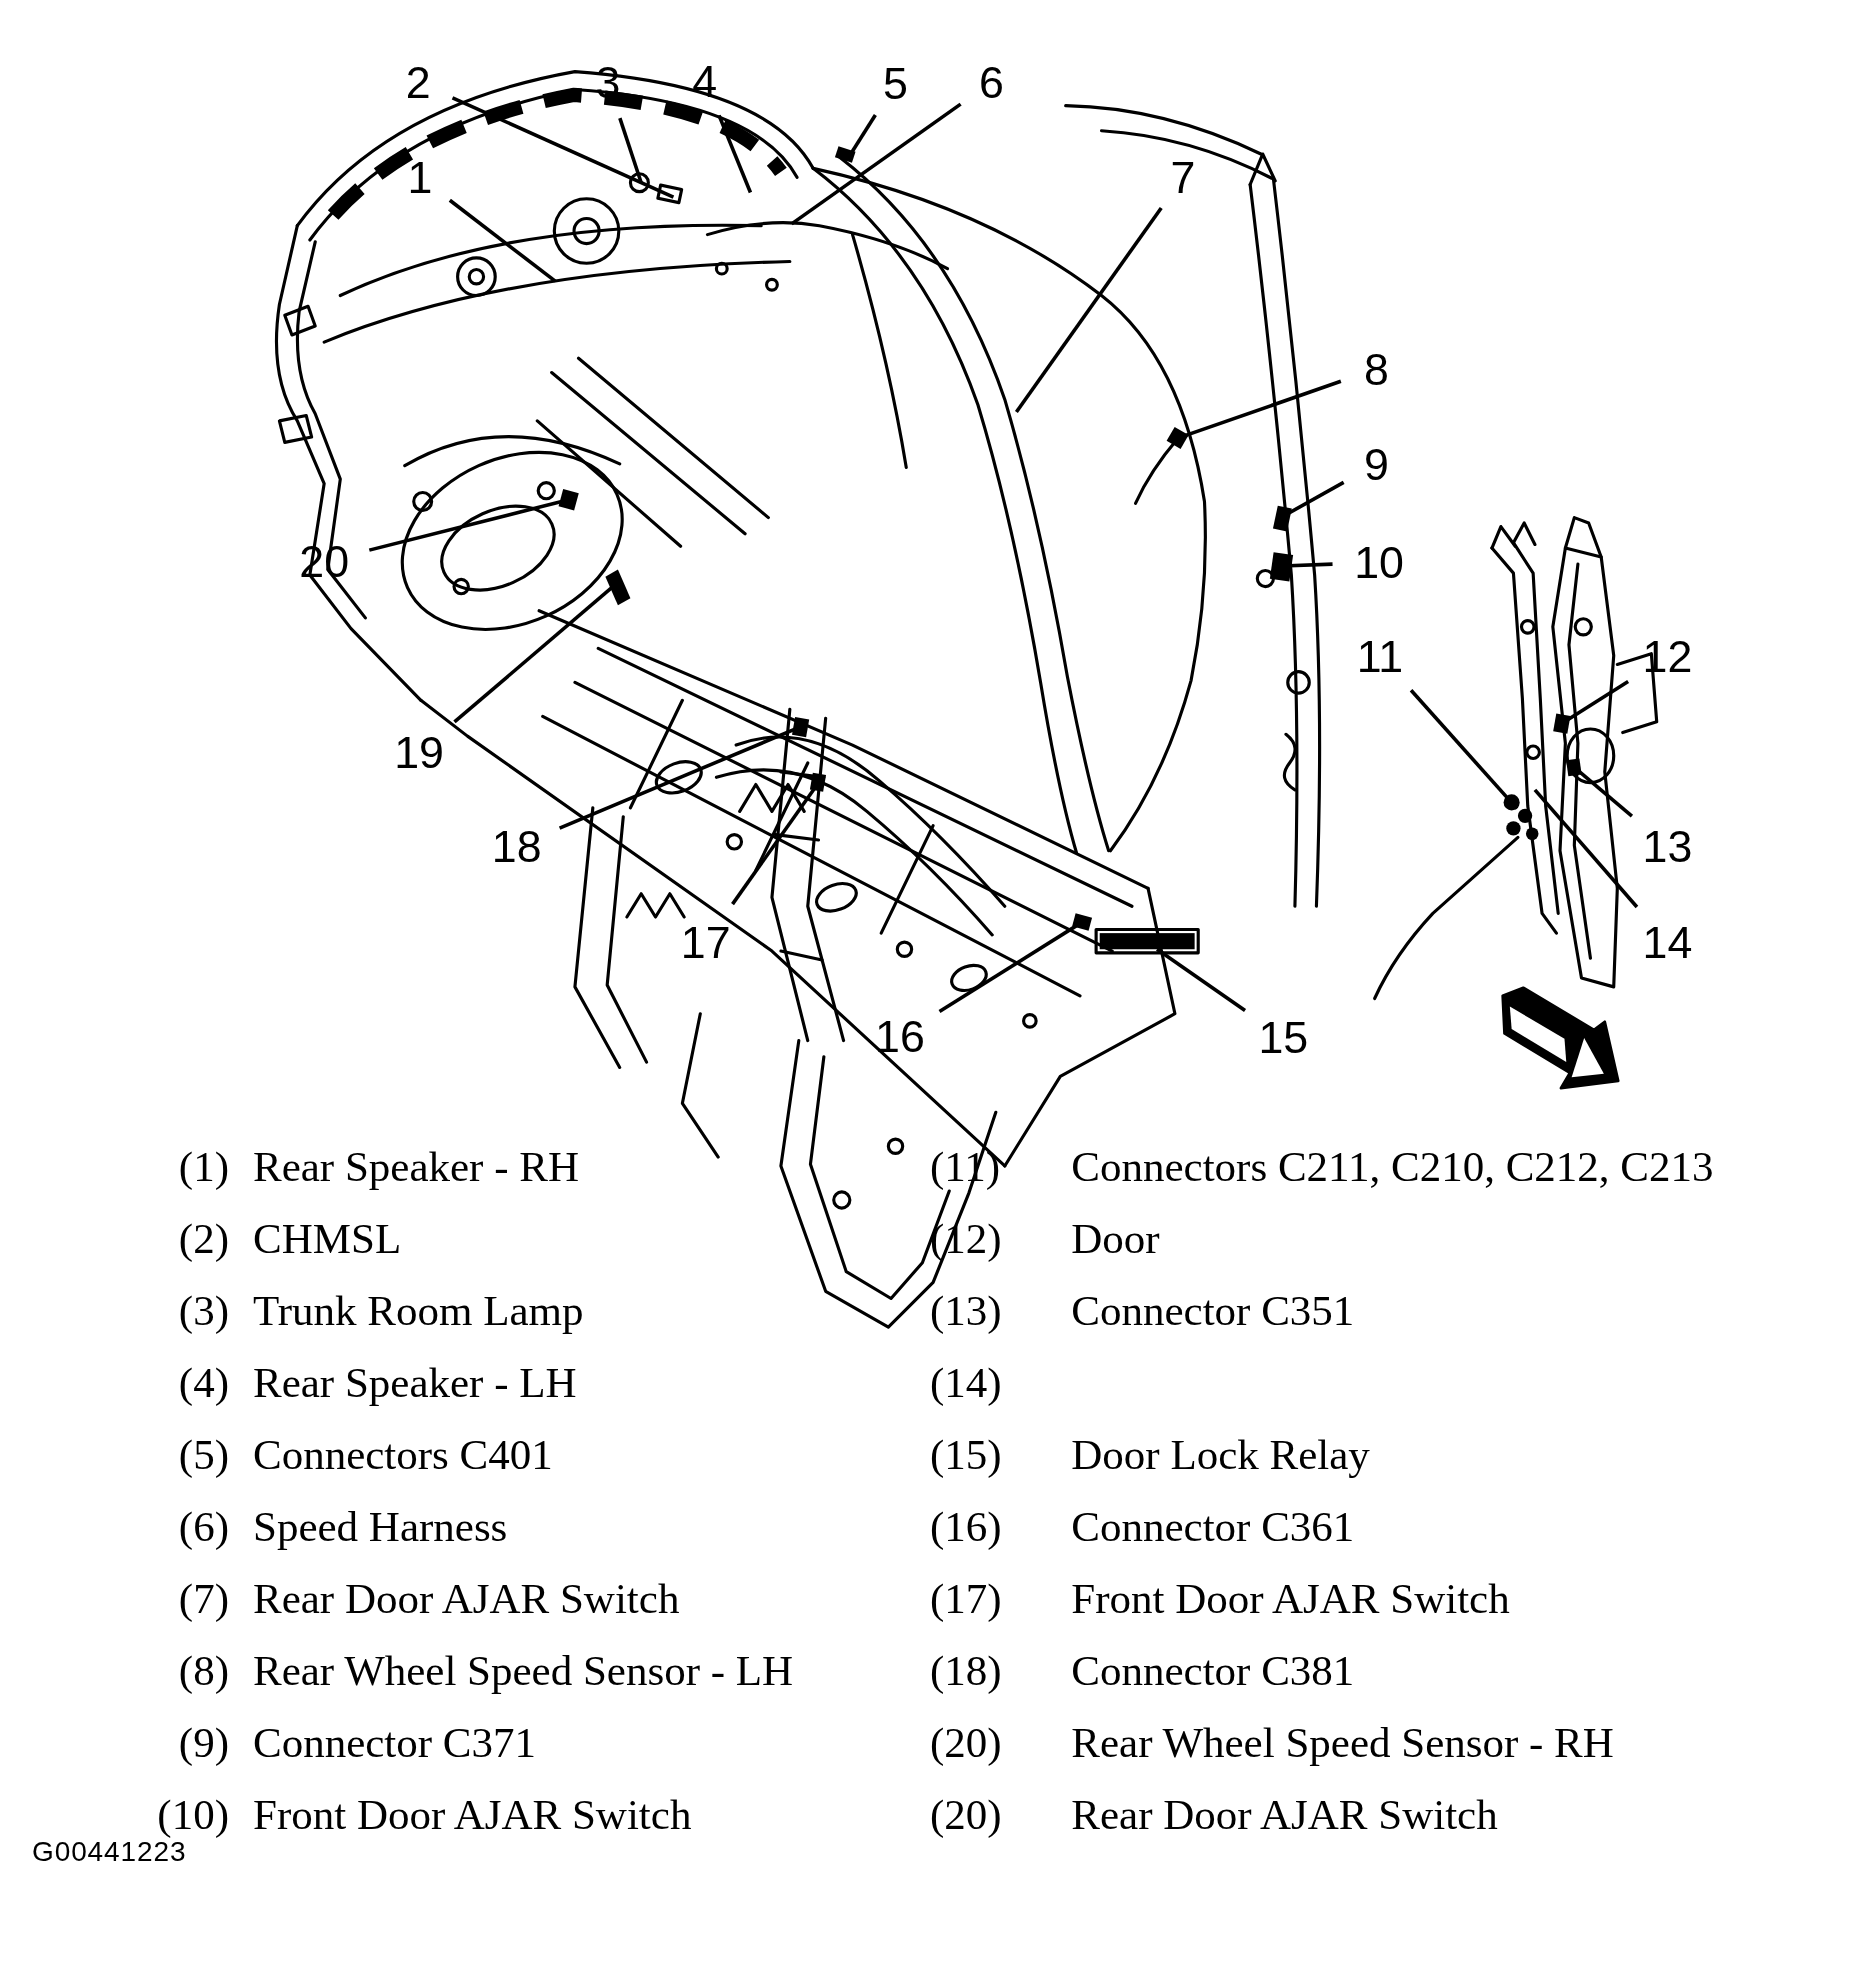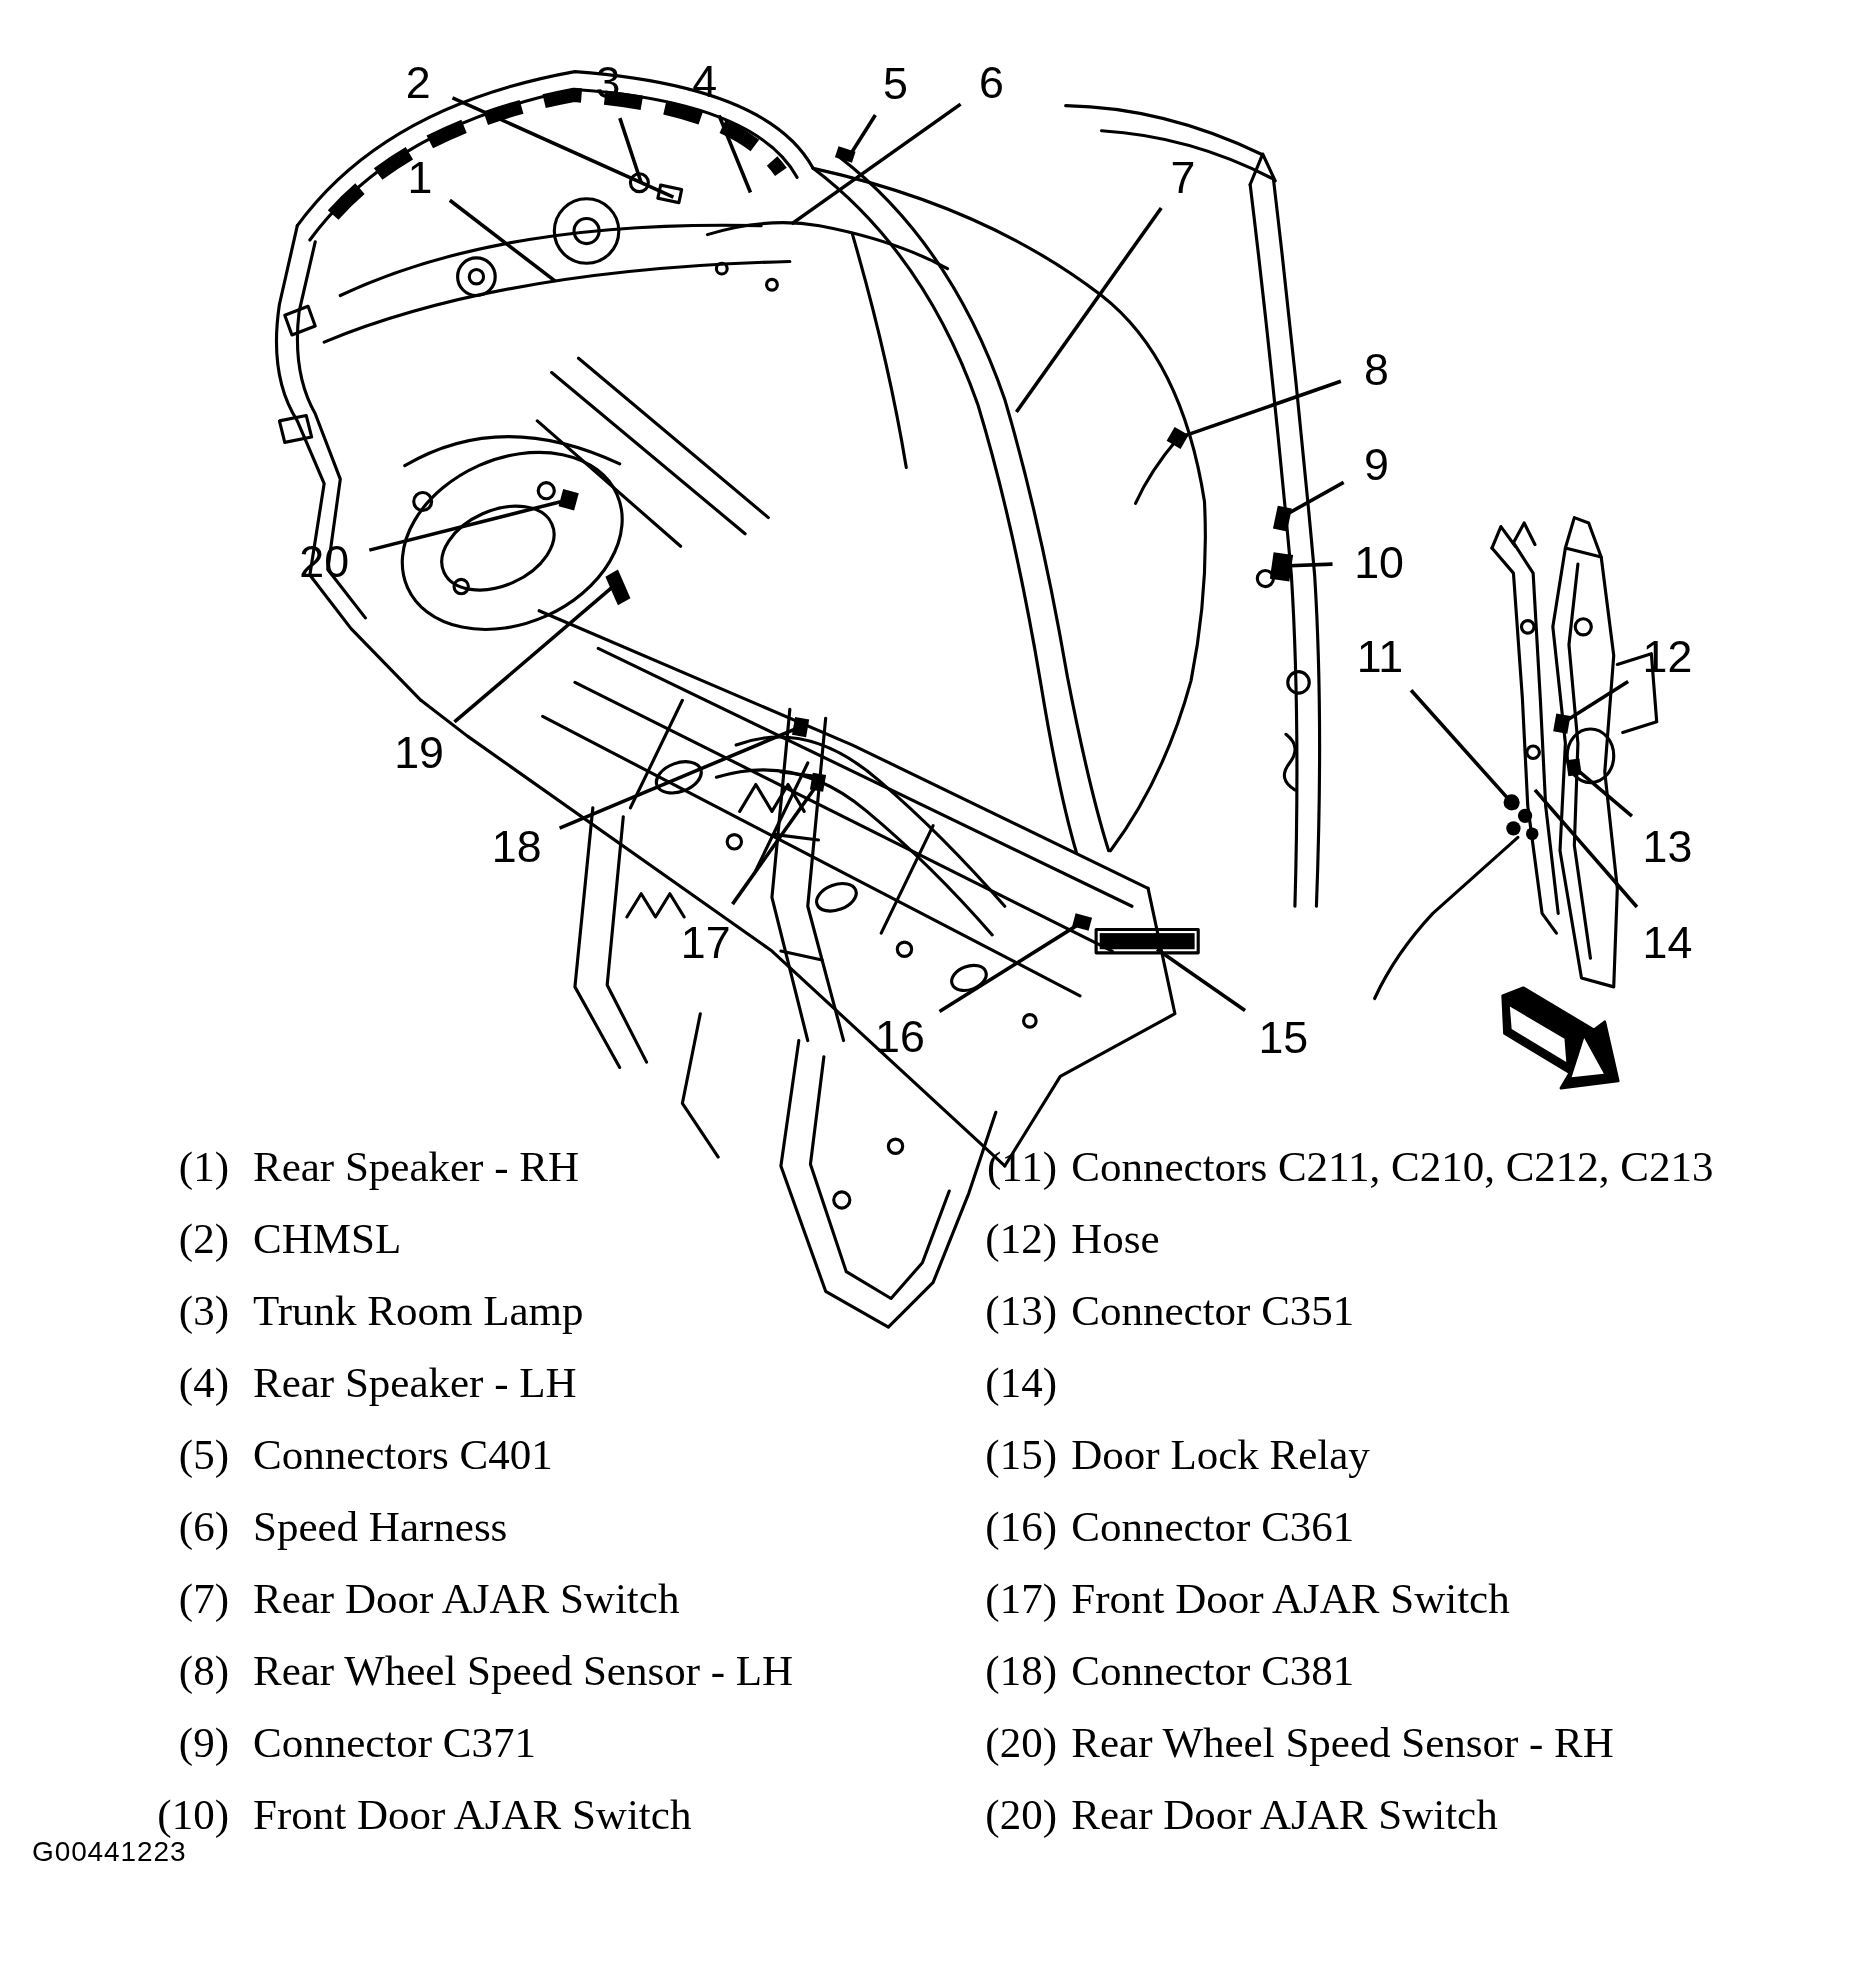--- a/index.html
+++ b/index.html
@@ -13,21 +13,21 @@
   .page svg{position:absolute;left:0;top:0;width:1860px;height:1980px;}
   .legend-col{position:absolute;top:1130px;}
   .legend-col.left{left:0;width:929px;}
   .legend-col.right{left:930px;width:931px;}
   .legend-row{
     display:flex;align-items:center;height:72px;
     font-size:43px;color:#000;white-space:nowrap;
   }
   .legend-col.left  .legend-num{width:229px;text-align:right;flex:none;}
   .legend-col.left  .legend-label{margin-left:24px;}
-  .legend-col.right .legend-num{width:127px;text-align:right;flex:none;}
+  .legend-col.right .legend-num{width:127px;text-align:left;flex:none;}
   .legend-col.right .legend-label{margin-left:14.3px;}
   .figure-id{
     position:absolute;left:32px;top:1836px;
     font-family:"Liberation Sans", sans-serif;
     font-size:28px;color:#000;letter-spacing:0.9px;
   }
 </style>
 </head>
 <body>
 
@@ -289,21 +289,21 @@
         <span class="legend-label">Front Door AJAR Switch</span>
       </div>
     </div>
   <div class="legend-col right" id="legend-right">
       <div class="legend-row">
         <span class="legend-num">(11)</span>
         <span class="legend-label">Connectors C211, C210, C212, C213</span>
       </div>
       <div class="legend-row">
         <span class="legend-num">(12)</span>
-        <span class="legend-label">Hose</span>
+        <span class="legend-label">Door</span>
       </div>
       <div class="legend-row">
         <span class="legend-num">(13)</span>
         <span class="legend-label">Connector C351</span>
       </div>
       <div class="legend-row">
         <span class="legend-num">(14)</span>
       </div>
       <div class="legend-row">
         <span class="legend-num">(15)</span>

